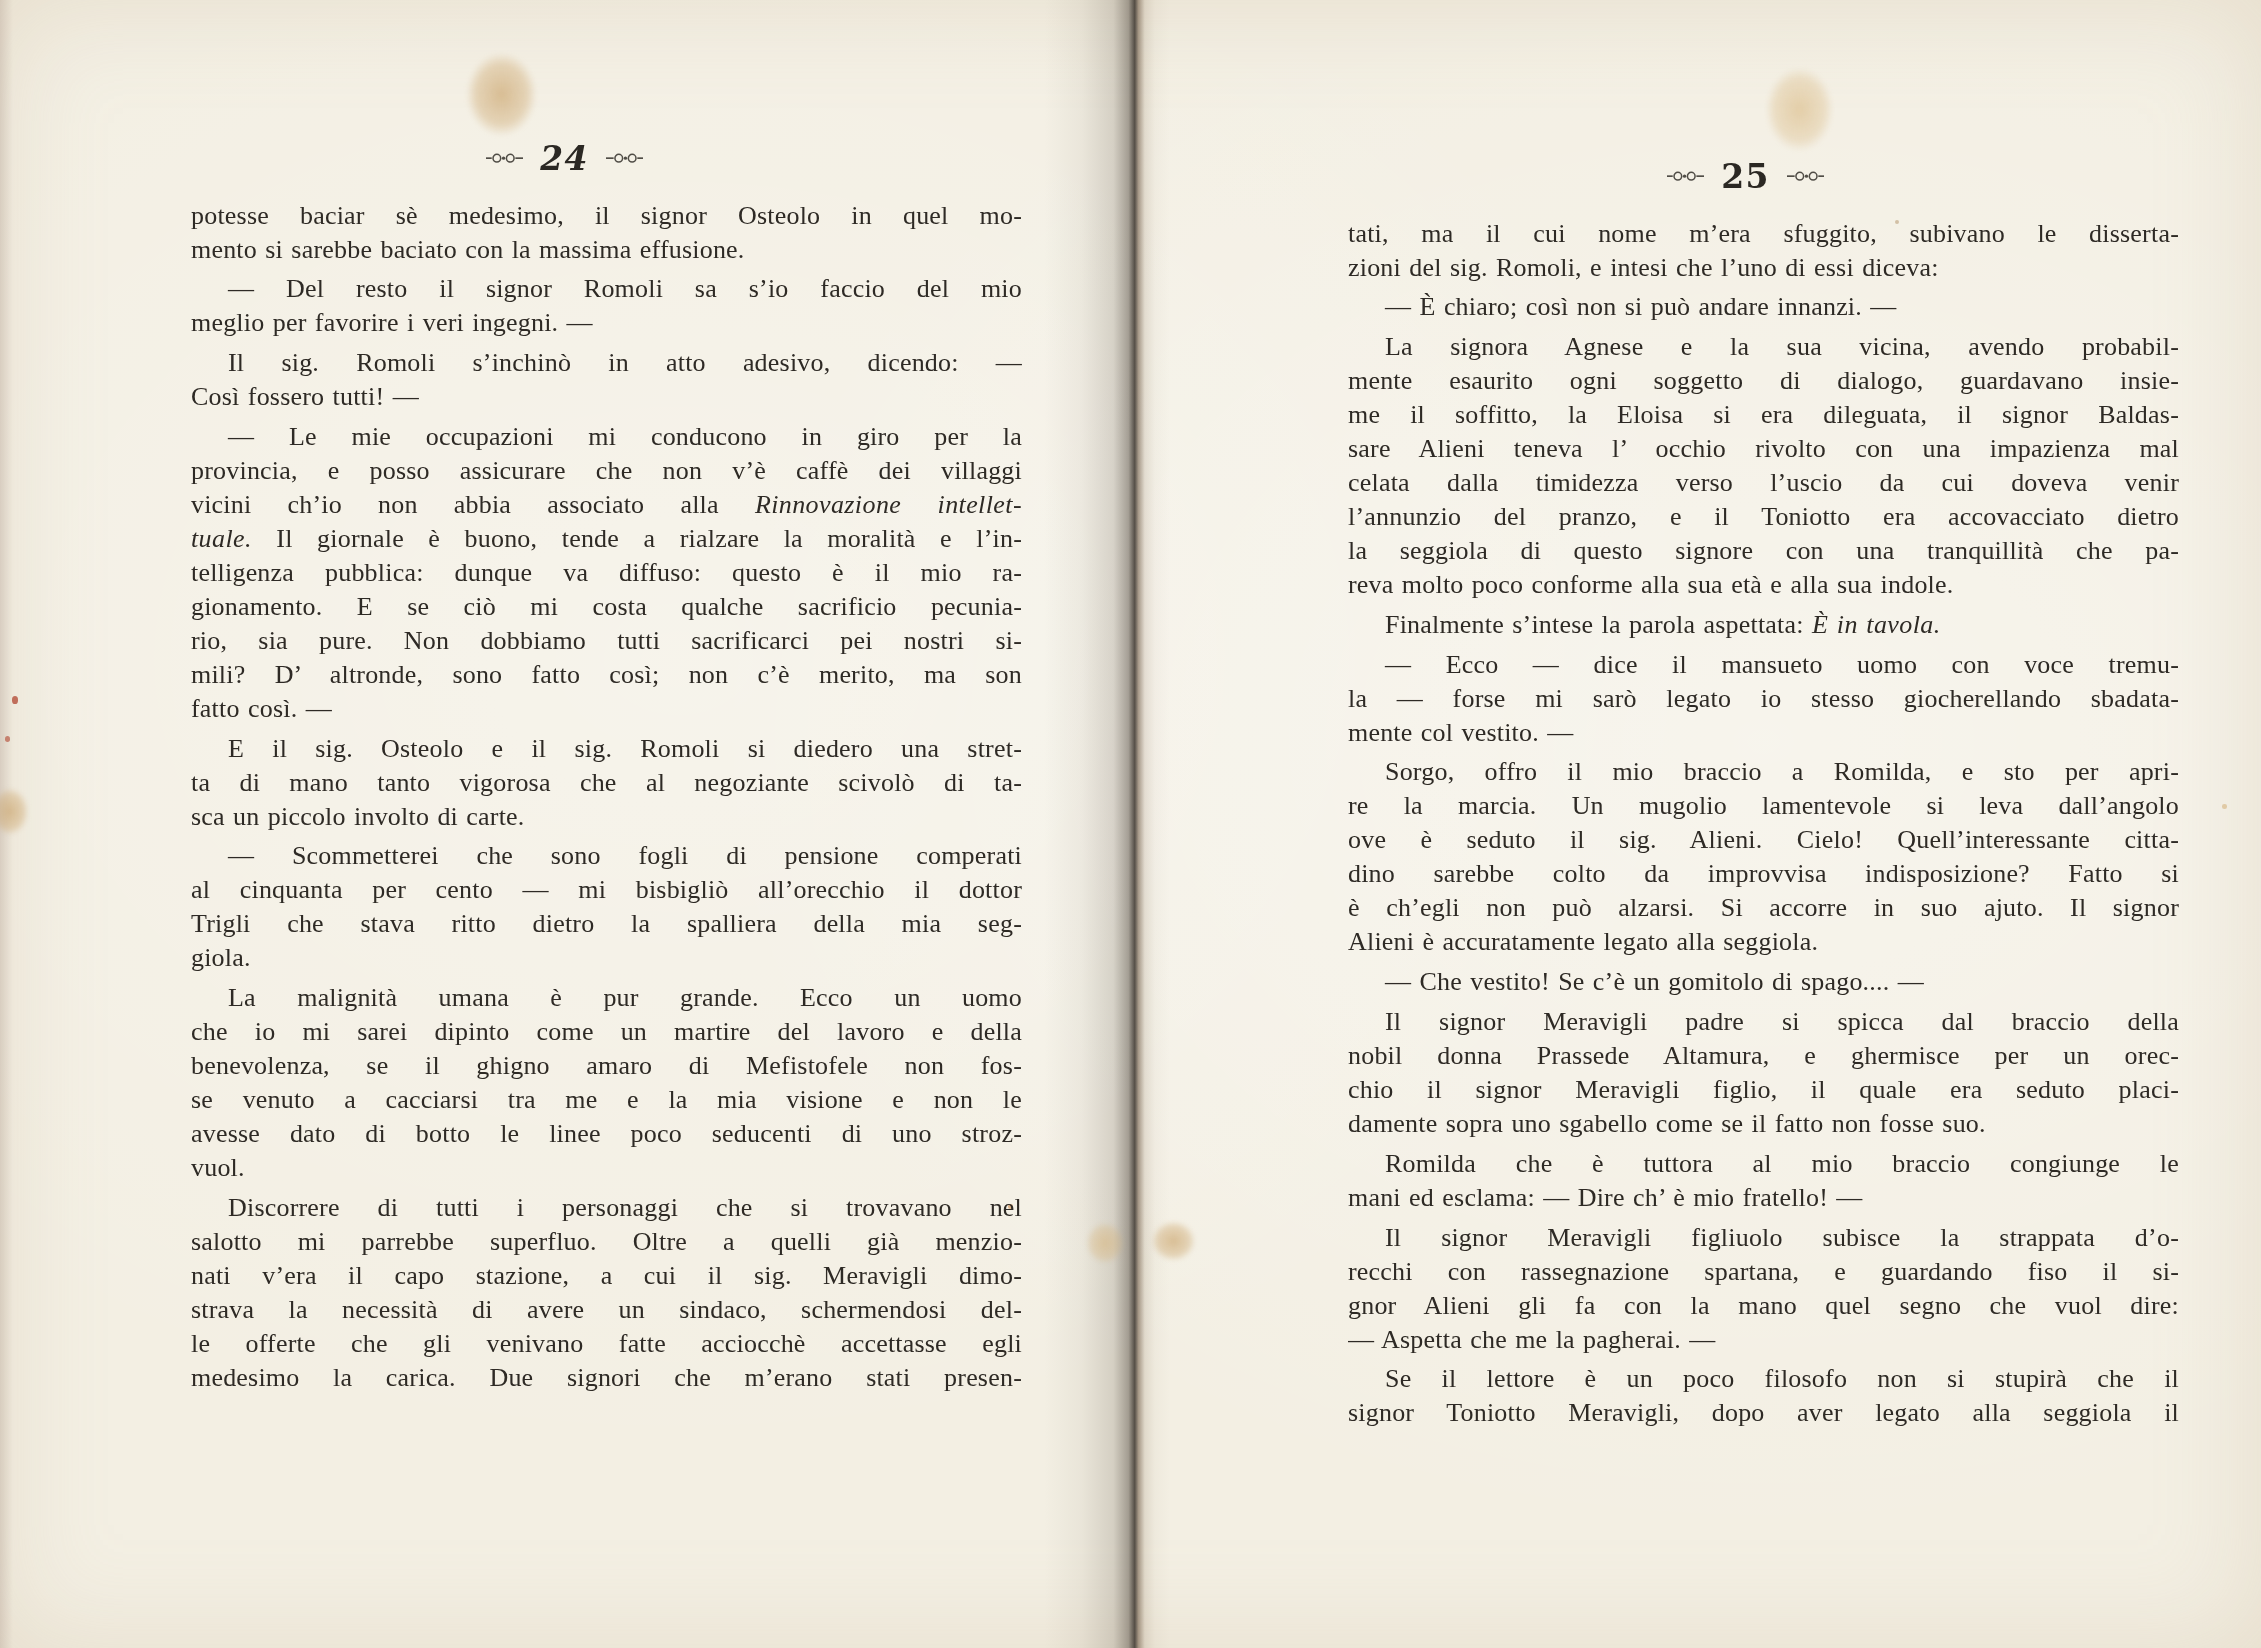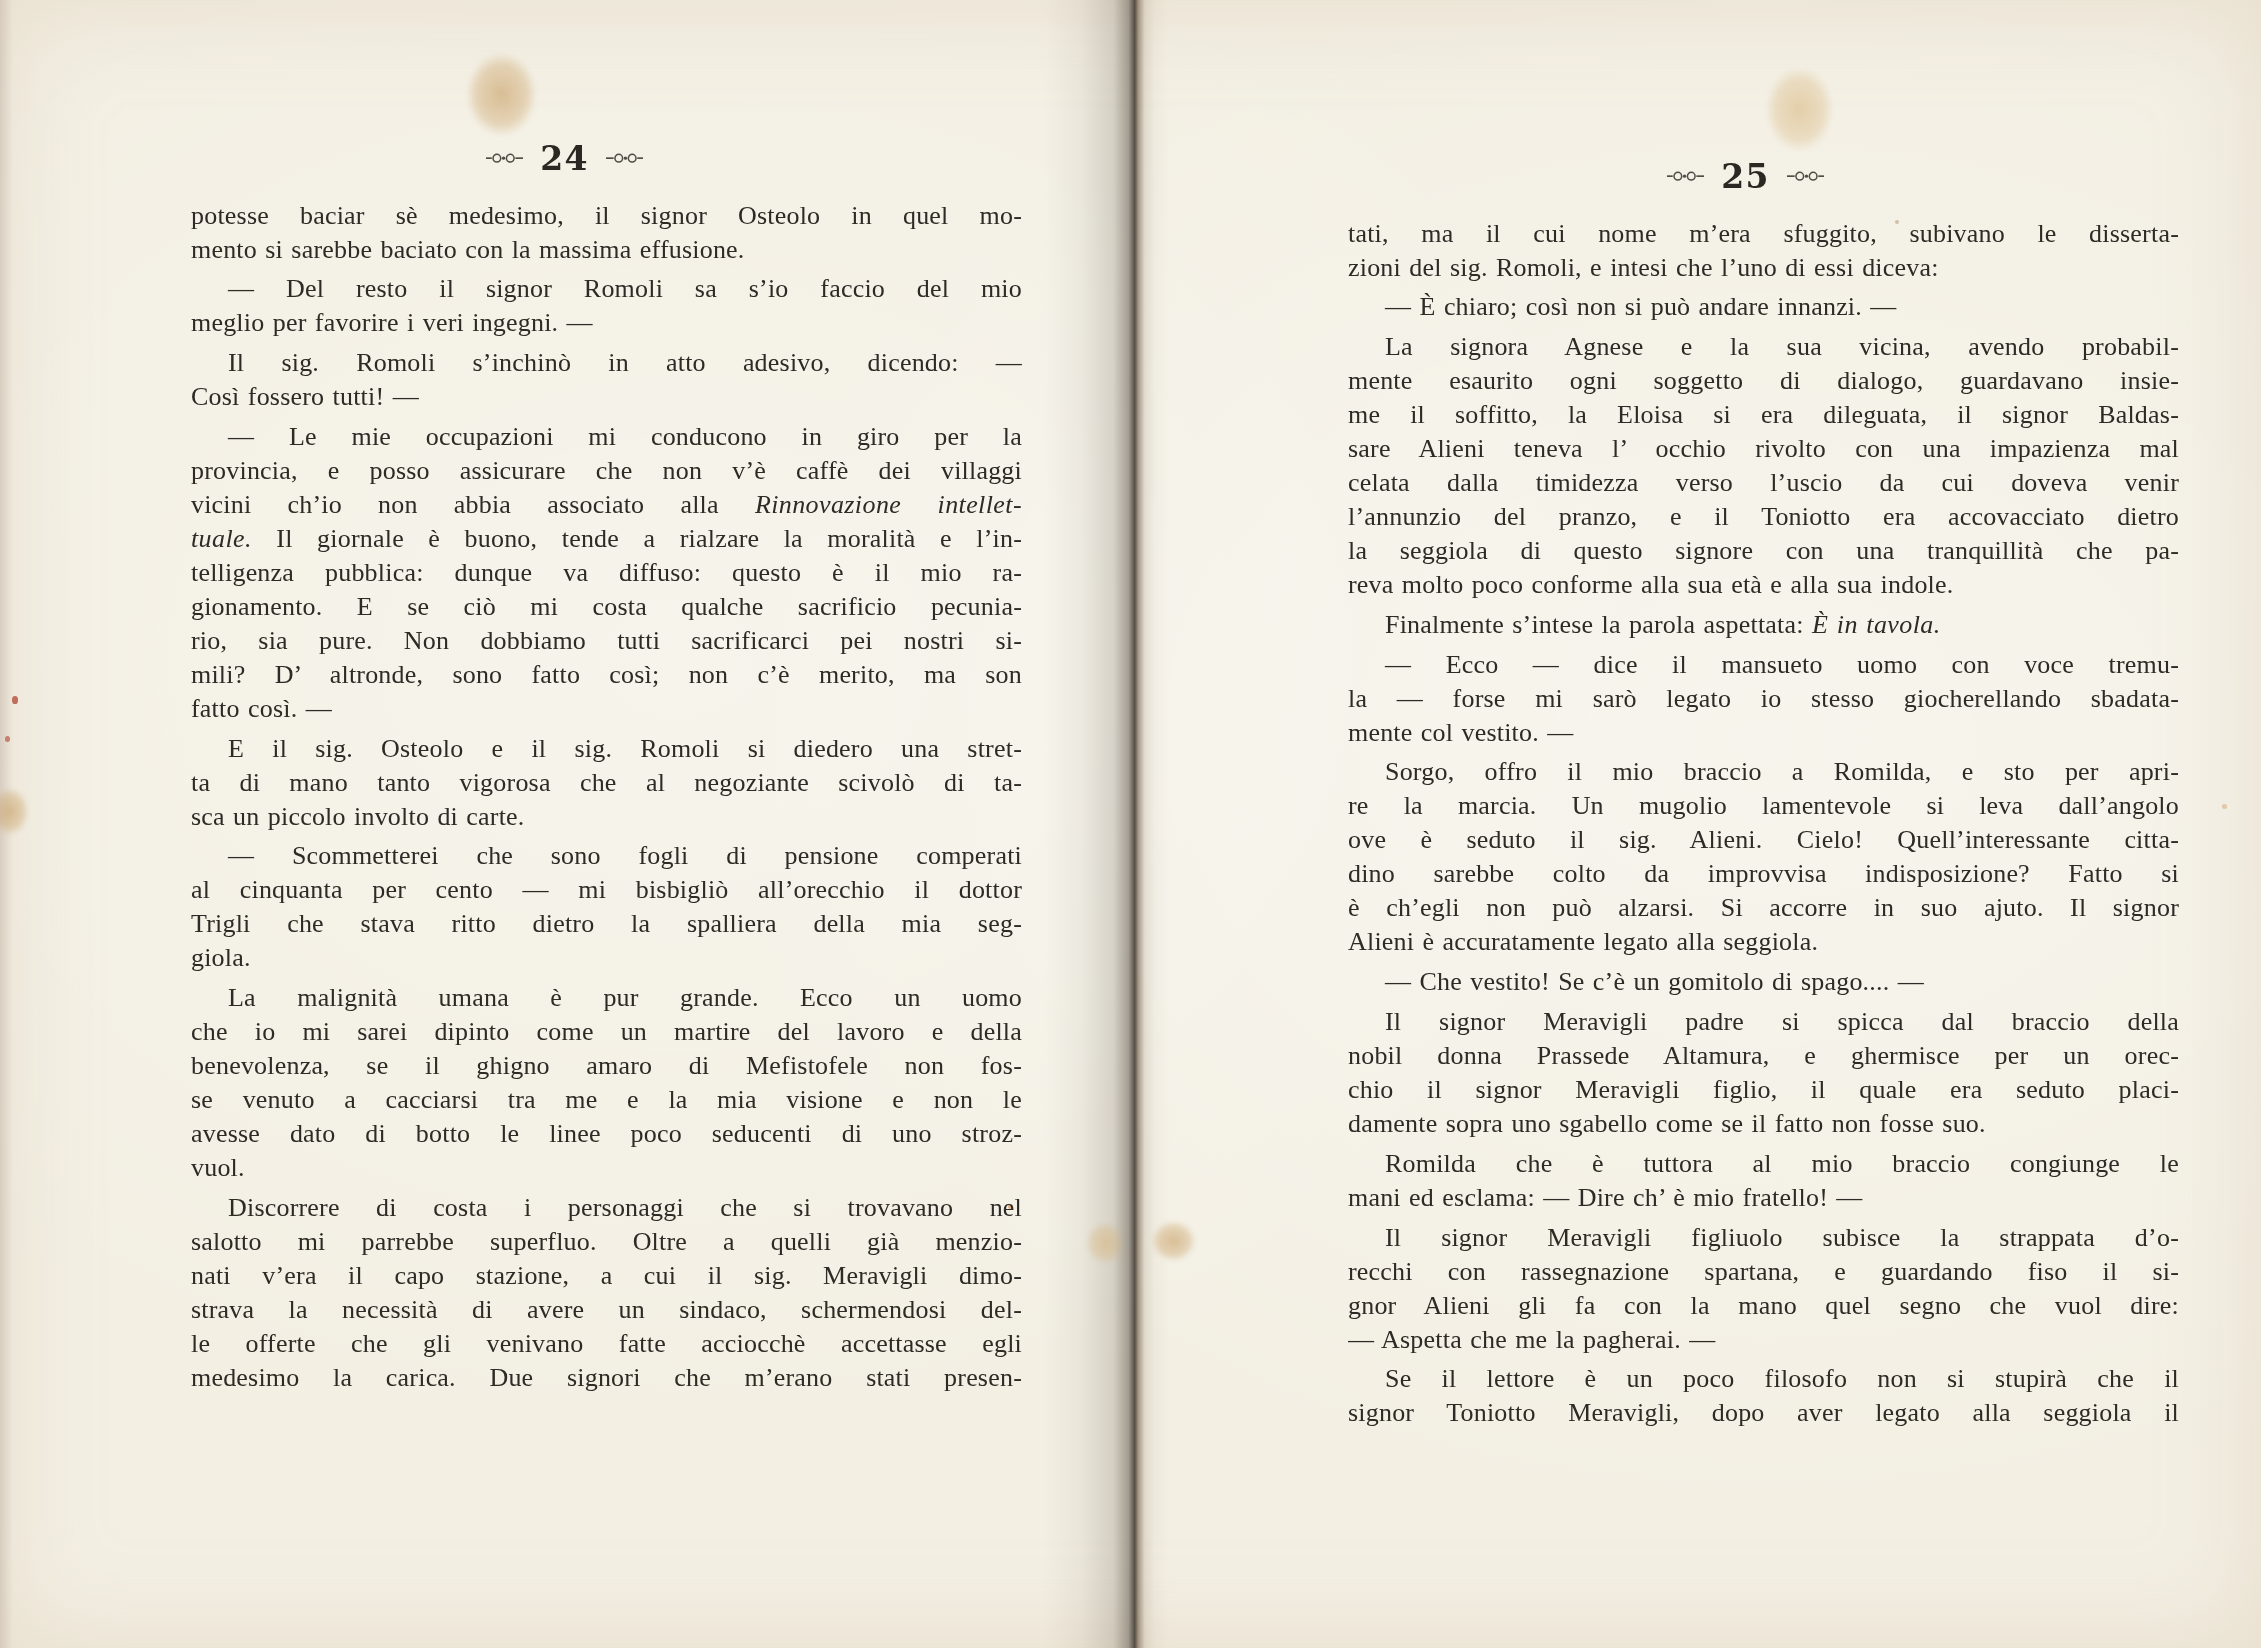--- a/index.html
+++ b/index.html
@@ -32,21 +32,21 @@
       rgba(150,130,105,0.20) 80%,
       rgba(150,130,105,0.05) 88%,
       rgba(150,130,105,0) 100%);
   }
   .page{position:absolute;}
   .page-left{left:191px;top:133px;width:831px;}
   .page-right{left:1348px;top:151px;width:831px;}
   .page-header{
     height:50px;display:flex;align-items:center;justify-content:center;gap:17px;
   }
-  .page-left  .page-header{transform:translateX(-42px);}
+  .page-left  .page-header{transform:translateX(-42px);font-style:italic;}
   .page-right .page-header{transform:translateX(-18px);}
   .page-number{
     font-size:33px;font-weight:bold;color:#2b2823;letter-spacing:1.3px;
     font-family:"DejaVu Serif","Liberation Serif",serif;
   }
   .orn{display:inline-flex;align-items:center;opacity:0.88;}
   .text-block{margin-top:15.5px;color:#2e2a25;font-size:26px;line-height:34px;
     letter-spacing:0.2px;word-spacing:1.6px;}
   .para{margin:0;}
   .para + .para{margin-top:5.8px;}
@@ -146,21 +146,21 @@
         </div>
         <div class="para indent">
           <div class="line">La malignità umana è pur grande. Ecco un uomo</div>
           <div class="line">che io mi sarei dipinto come un martire del lavoro e della</div>
           <div class="line">benevolenza, se il ghigno amaro di Mefistofele non fos-</div>
           <div class="line">se venuto a cacciarsi tra me e la mia visione e non le</div>
           <div class="line">avesse dato di botto le linee poco seducenti di uno stroz-</div>
           <div class="line last">vuol.</div>
         </div>
         <div class="para indent">
-          <div class="line">Discorrere di costa i personaggi che si trovavano nel</div>
+          <div class="line">Discorrere di tutti i personaggi che si trovavano nel</div>
           <div class="line">salotto mi parrebbe superfluo. Oltre a quelli già menzio-</div>
           <div class="line">nati v’era il capo stazione, a cui il sig. Meravigli dimo-</div>
           <div class="line">strava la necessità di avere un sindaco, schermendosi del-</div>
           <div class="line">le offerte che gli venivano fatte acciocchè accettasse egli</div>
           <div class="line">medesimo la carica. Due signori che m’erano stati presen-</div>
         </div>
       </div>
   </section>
 
   <section class="page page-right">

